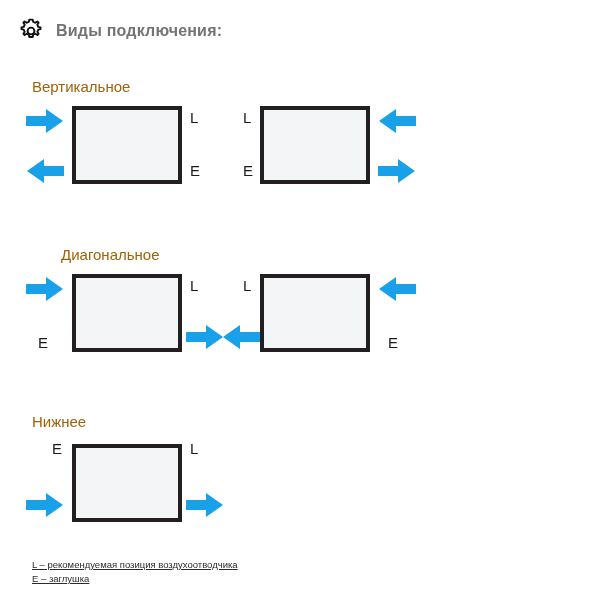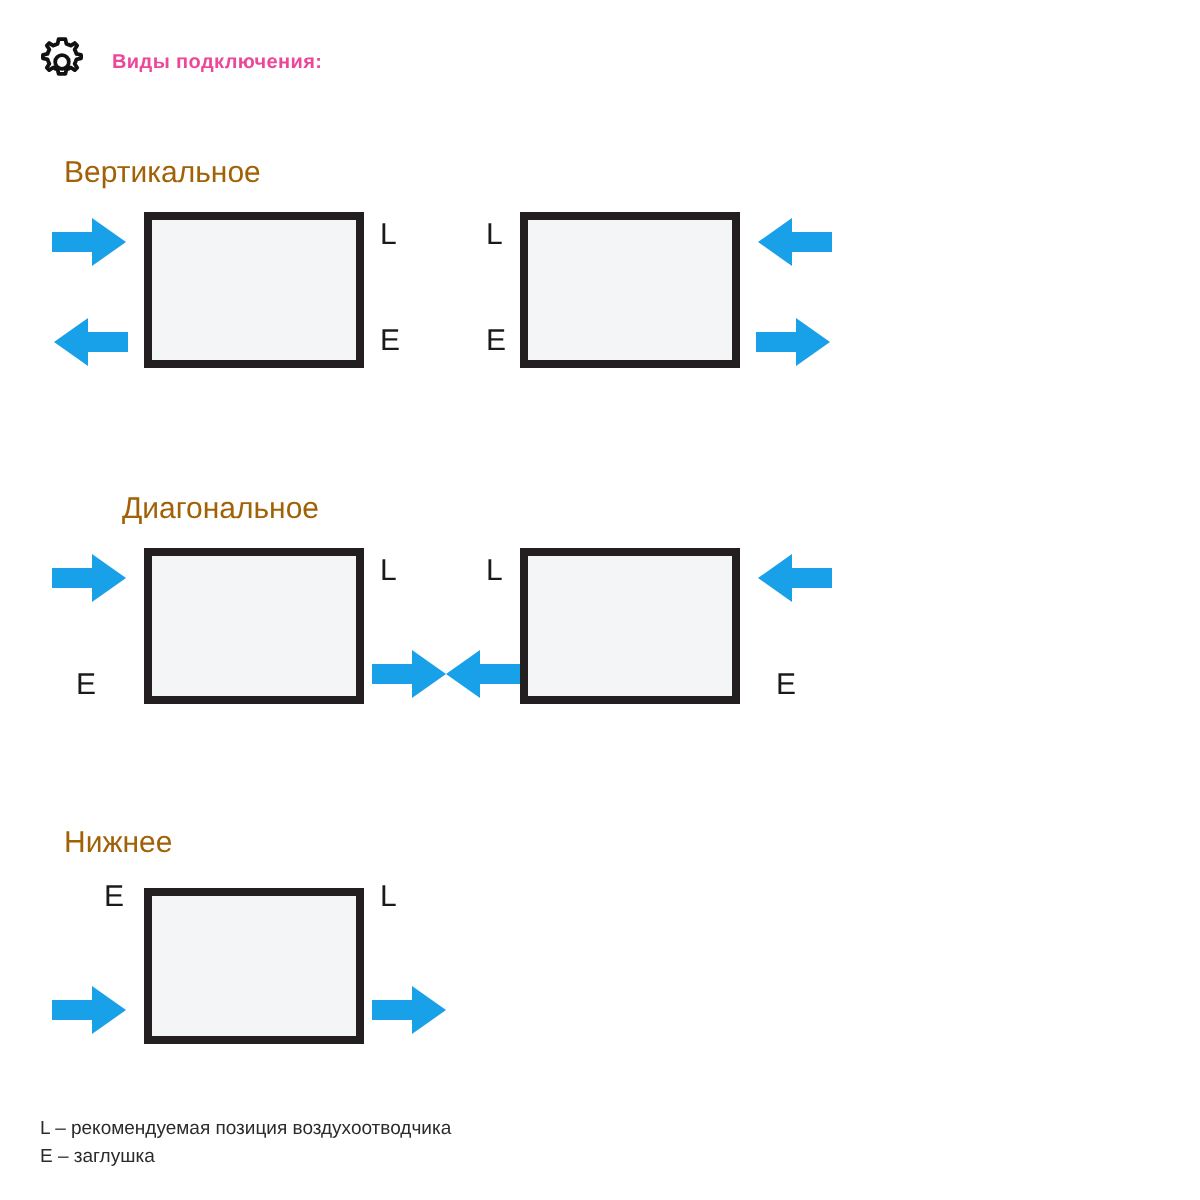--- a/index.html
+++ b/index.html
@@ -24,24 +24,24 @@
     display: flex;
     align-items: center;
     gap: 12px;
   }
   .gear-icon {
     width: 26px;
     height: 26px;
     display: block;
   }
   .header-title {
-    font-size: 10px;
+    font-size: 16px;
     font-weight: bold;
     letter-spacing: 0.2px;
-    color: #ec4899;
+    color: #737373;
   }
 
   
   .section-title {
     position: absolute;
     font-size: 15px;
     color: #a16207;
     white-space: nowrap;
   }
 
@@ -63,25 +63,26 @@
   
   .arrow {
     position: absolute;
     width: 38px;
     height: 26px;
   }
 
   
   .footnote {
     position: absolute;
-    left: 20px;
+    left: 32px;
     font-size: 9.5px;
     color: #2b2b2b;
     line-height: 13px;
     white-space: nowrap;
+    text-decoration: underline;
   }
 </style>
 </head>
 <body>
 
 <div class="header">
   <span class="gear-icon">
     <svg viewBox="0 0 26 26" width="26" height="26" xmlns="http://www.w3.org/2000/svg">
       <path d="M13 1.6 l1.7 0 0.5 2.3 a9.4 9.4 0 0 1 2.2 0.92 l2.0 -1.28 1.2 1.2 -1.28 2.0 a9.4 9.4 0 0 1 0.92 2.2 l2.3 0.5 0 1.7 -2.3 0.5 a9.4 9.4 0 0 1 -0.92 2.2 l1.28 2.0 -1.2 1.2 -2.0 -1.28 a9.4 9.4 0 0 1 -2.2 0.92 l-0.5 2.3 -1.7 0 -1.7 0 -0.5 -2.3 a9.4 9.4 0 0 1 -2.2 -0.92 l-2.0 1.28 -1.2 -1.2 1.28 -2.0 a9.4 9.4 0 0 1 -0.92 -2.2 l-2.3 -0.5 0 -1.7 2.3 -0.5 a9.4 9.4 0 0 1 0.92 -2.2 l-1.28 -2.0 1.2 -1.2 2.0 1.28 a9.4 9.4 0 0 1 2.2 -0.92 l0.5 -2.3 z" fill="none" stroke="#111111" stroke-width="1.9" stroke-linejoin="round"></path>
       <circle cx="13" cy="13" r="3.4" fill="none" stroke="#111111" stroke-width="1.9"></circle>

